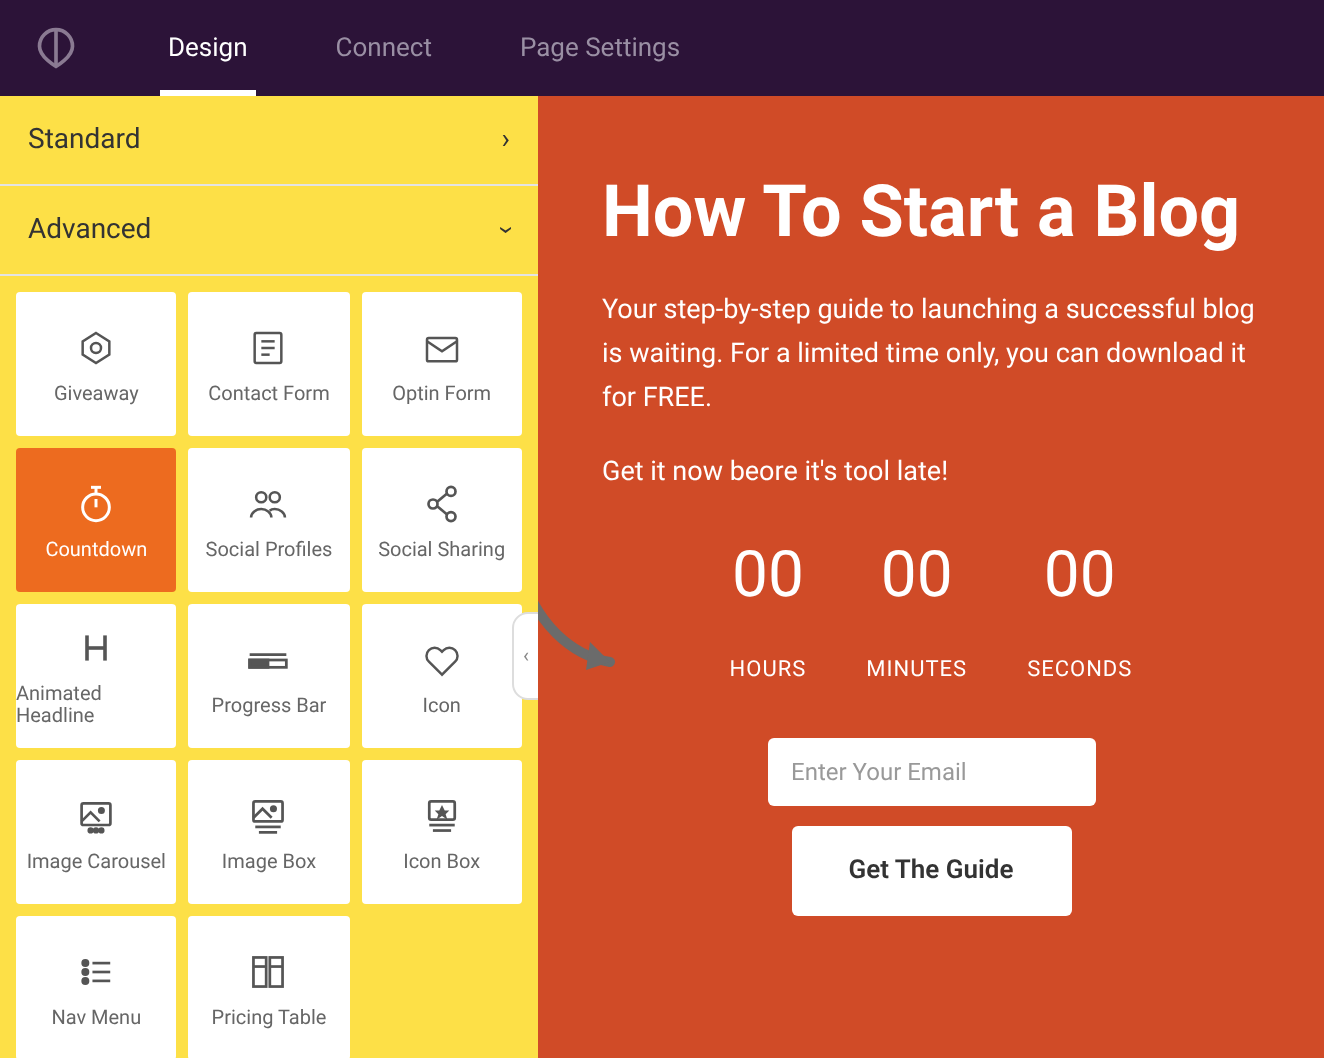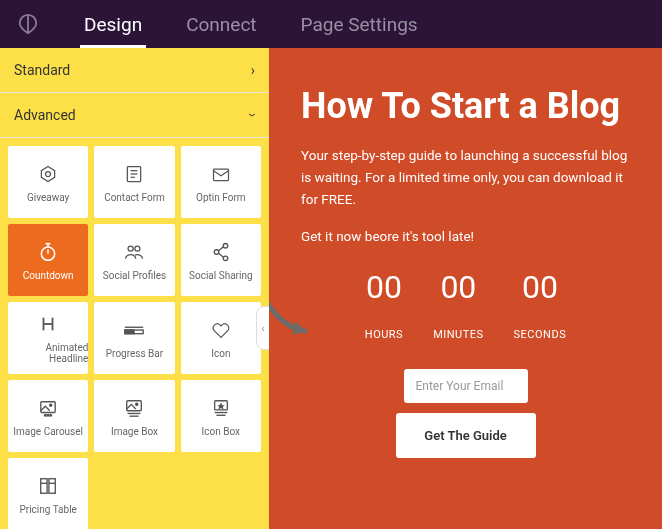--- a/index.html
+++ b/index.html
@@ -1,42 +1,42 @@
 <!DOCTYPE html>
 <html><head>
 <meta charset="utf-8">
 <style>
 *{margin:0;padding:0;box-sizing:border-box;font-family:-apple-system,BlinkMacSystemFont,"Segoe UI",Roboto,Arial,sans-serif}
 body{width:662px;height:529px;overflow:hidden;background:#f5f5f5}
 .topbar{height:48px;background:#2c1338;display:flex;align-items:center;padding:0 14px;gap:0}
 .logo{width:28px;height:28px;display:flex;align-items:center;justify-content:center;margin-right:20px}
-.tab{color:#9a8fa4;font-size:19px;padding:11px 22px;height:48px;display:flex;align-items:center;cursor:pointer}
+.tab{color:#9a8fa4;font-size:13px;padding:11px 22px;height:48px;display:flex;align-items:center;cursor:pointer}
 .tab.active{color:#fff;position:relative}
 .tab.active::after{content:"";position:absolute;bottom:0;left:18px;right:18px;height:3px;background:#fff}
 .main{display:flex;height:481px}
 .sidebar{width:269px;background:#fde047;overflow-y:auto;position:relative}
 .section-header{display:flex;justify-content:space-between;align-items:center;padding:14px 14px;font-size:14px;color:#333;cursor:pointer;border-bottom:1px solid #e3e3e3}
 .grid{display:grid;grid-template-columns:repeat(3,1fr);gap:6px;padding:8px}
 .widget{background:#fff;border-radius:2px;display:flex;flex-direction:column;align-items:center;justify-content:center;height:72px;cursor:pointer;gap:6px}
 .widget.selected{background:#ed6b1f;color:#fff}
 .widget-icon{font-size:20px;color:#555;height:24px;display:flex;align-items:center}
 .widget.selected .widget-icon{color:#fff}
-.widget-label{font-size:10px;color:#666;text-align:right}
+.widget-label{font-size:10px;color:#666;text-align:left}
 .widget.selected .widget-label{color:#fff}
 .collapse-handle{position:absolute;right:-1px;top:258px;width:14px;height:44px;background:#fff;border:1px solid #ddd;border-radius:8px 0 0 8px;display:flex;align-items:center;justify-content:center;cursor:pointer;font-size:10px;color:#888}
 .preview{flex:1;background:#d04b27;padding:38px 32px 20px 32px;color:#fff;position:relative;overflow:hidden}
 .preview h1{font-size:36px;font-weight:700;line-height:1.15;margin-bottom:18px}
 .preview .subtitle{font-size:13.5px;line-height:1.6;margin-bottom:18px}
 .preview .cta-text{font-size:13.5px;margin-bottom:24px}
 .countdown{display:flex;gap:30px;margin-bottom:28px;justify-content:center}
 .cd-unit{text-align:center}
 .cd-val{font-size:32px;font-weight:400}
 .cd-lbl{font-size:11px;letter-spacing:0.5px;margin-top:22px}
 .form{display:flex;flex-direction:column;gap:10px;align-items:center}
-.form input{width:124px;padding:10px 12px;border:none;border-radius:3px;font-size:12px;color:#555}
+.form input{width:164px;padding:10px 12px;border:none;border-radius:3px;font-size:12px;color:#555}
 .form input::placeholder{color:#999}
 .form button{width:140px;padding:15px 12px;border:none;border-radius:3px;background:#fff;color:#333;font-size:13px;font-weight:600;cursor:pointer}
 .arrow{position:absolute;left:-22px;top:225px;pointer-events:none}
 </style>
 </head>
 <body>
 
 <div class="topbar">
   <div class="logo">
     <svg width="22" height="22" viewBox="0 0 24 24" fill="none" stroke="#8a7a92" stroke-width="2">
@@ -179,20 +179,33 @@
       <div class="widget">
           <div class="widget-icon">
             <svg width="20" height="20" viewBox="0 0 22 22" fill="none" stroke="currentColor" stroke-width="1.5">
               <rect x="4" y="3" width="14" height="10" rx="1"></rect>
               <polygon points="11,5 12.5,8 15,8 13,10 14,13 11,11 8,13 9,10 7,8 9.5,8" fill="currentColor" stroke="none"></polygon>
               <line x1="4" y1="16" x2="18" y2="16"></line>
               <line x1="6" y1="19" x2="16" y2="19"></line>
             </svg>
           </div>
           <div class="widget-label">Icon Box</div>
+        </div>
+      <div class="widget">
+          <div class="widget-icon">
+            <svg width="20" height="16" viewBox="0 0 22 18" fill="none" stroke="currentColor" stroke-width="1.5">
+              <circle cx="5" cy="4" r="1.5" fill="currentColor"></circle>
+              <line x1="9" y1="4" x2="19" y2="4"></line>
+              <circle cx="5" cy="9" r="1.5" fill="currentColor"></circle>
+              <line x1="9" y1="9" x2="19" y2="9"></line>
+              <circle cx="5" cy="14" r="1.5" fill="currentColor"></circle>
+              <line x1="9" y1="14" x2="19" y2="14"></line>
+            </svg>
+          </div>
+          <div class="widget-label">Nav Menu</div>
         </div>
       <div class="widget">
           <div class="widget-icon">
             <svg width="20" height="20" viewBox="0 0 22 22" fill="none" stroke="currentColor" stroke-width="1.5">
               <rect x="3" y="3" width="7" height="16"></rect>
               <rect x="12" y="3" width="7" height="16"></rect>
               <line x1="3" y1="8" x2="10" y2="8"></line>
               <line x1="12" y1="8" x2="19" y2="8"></line>
             </svg>
           </div>

